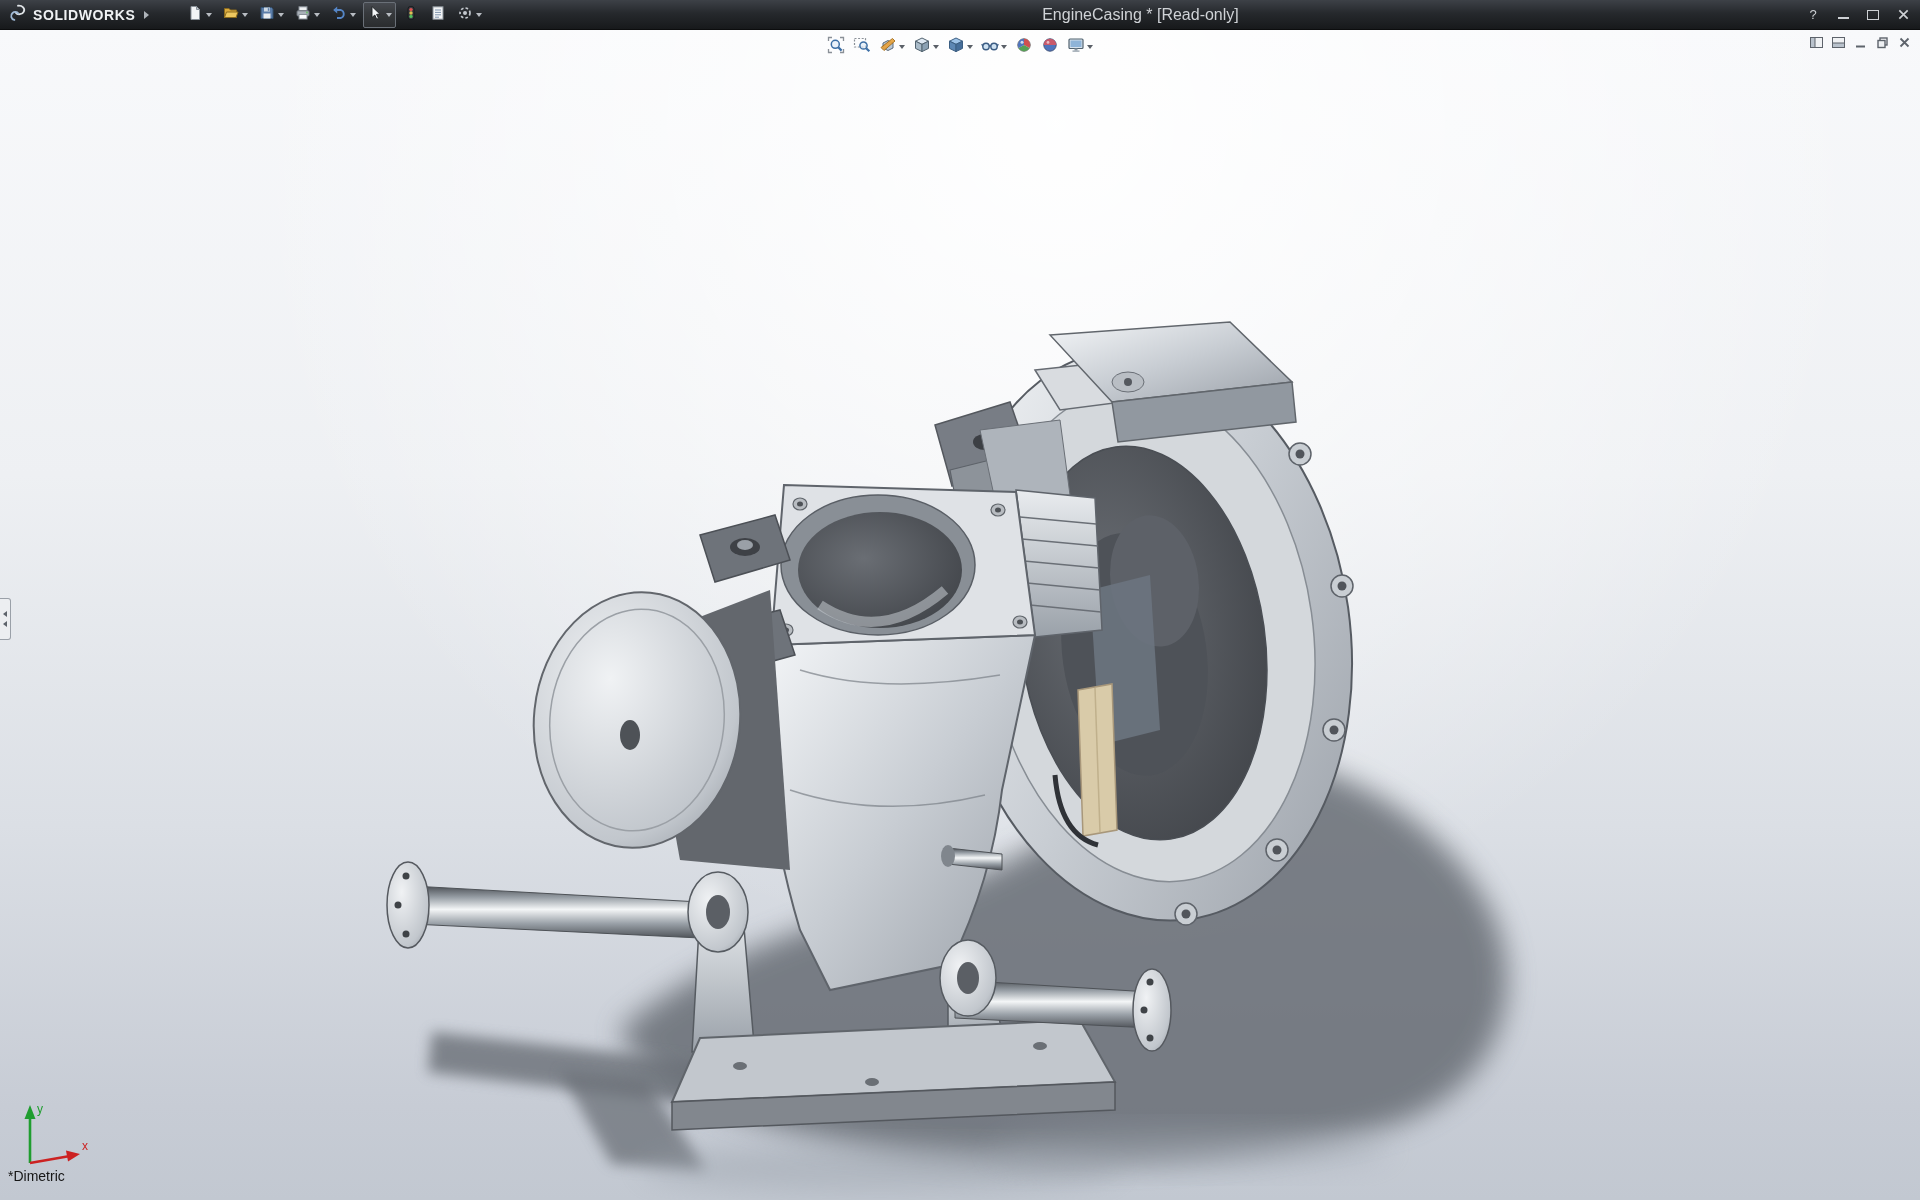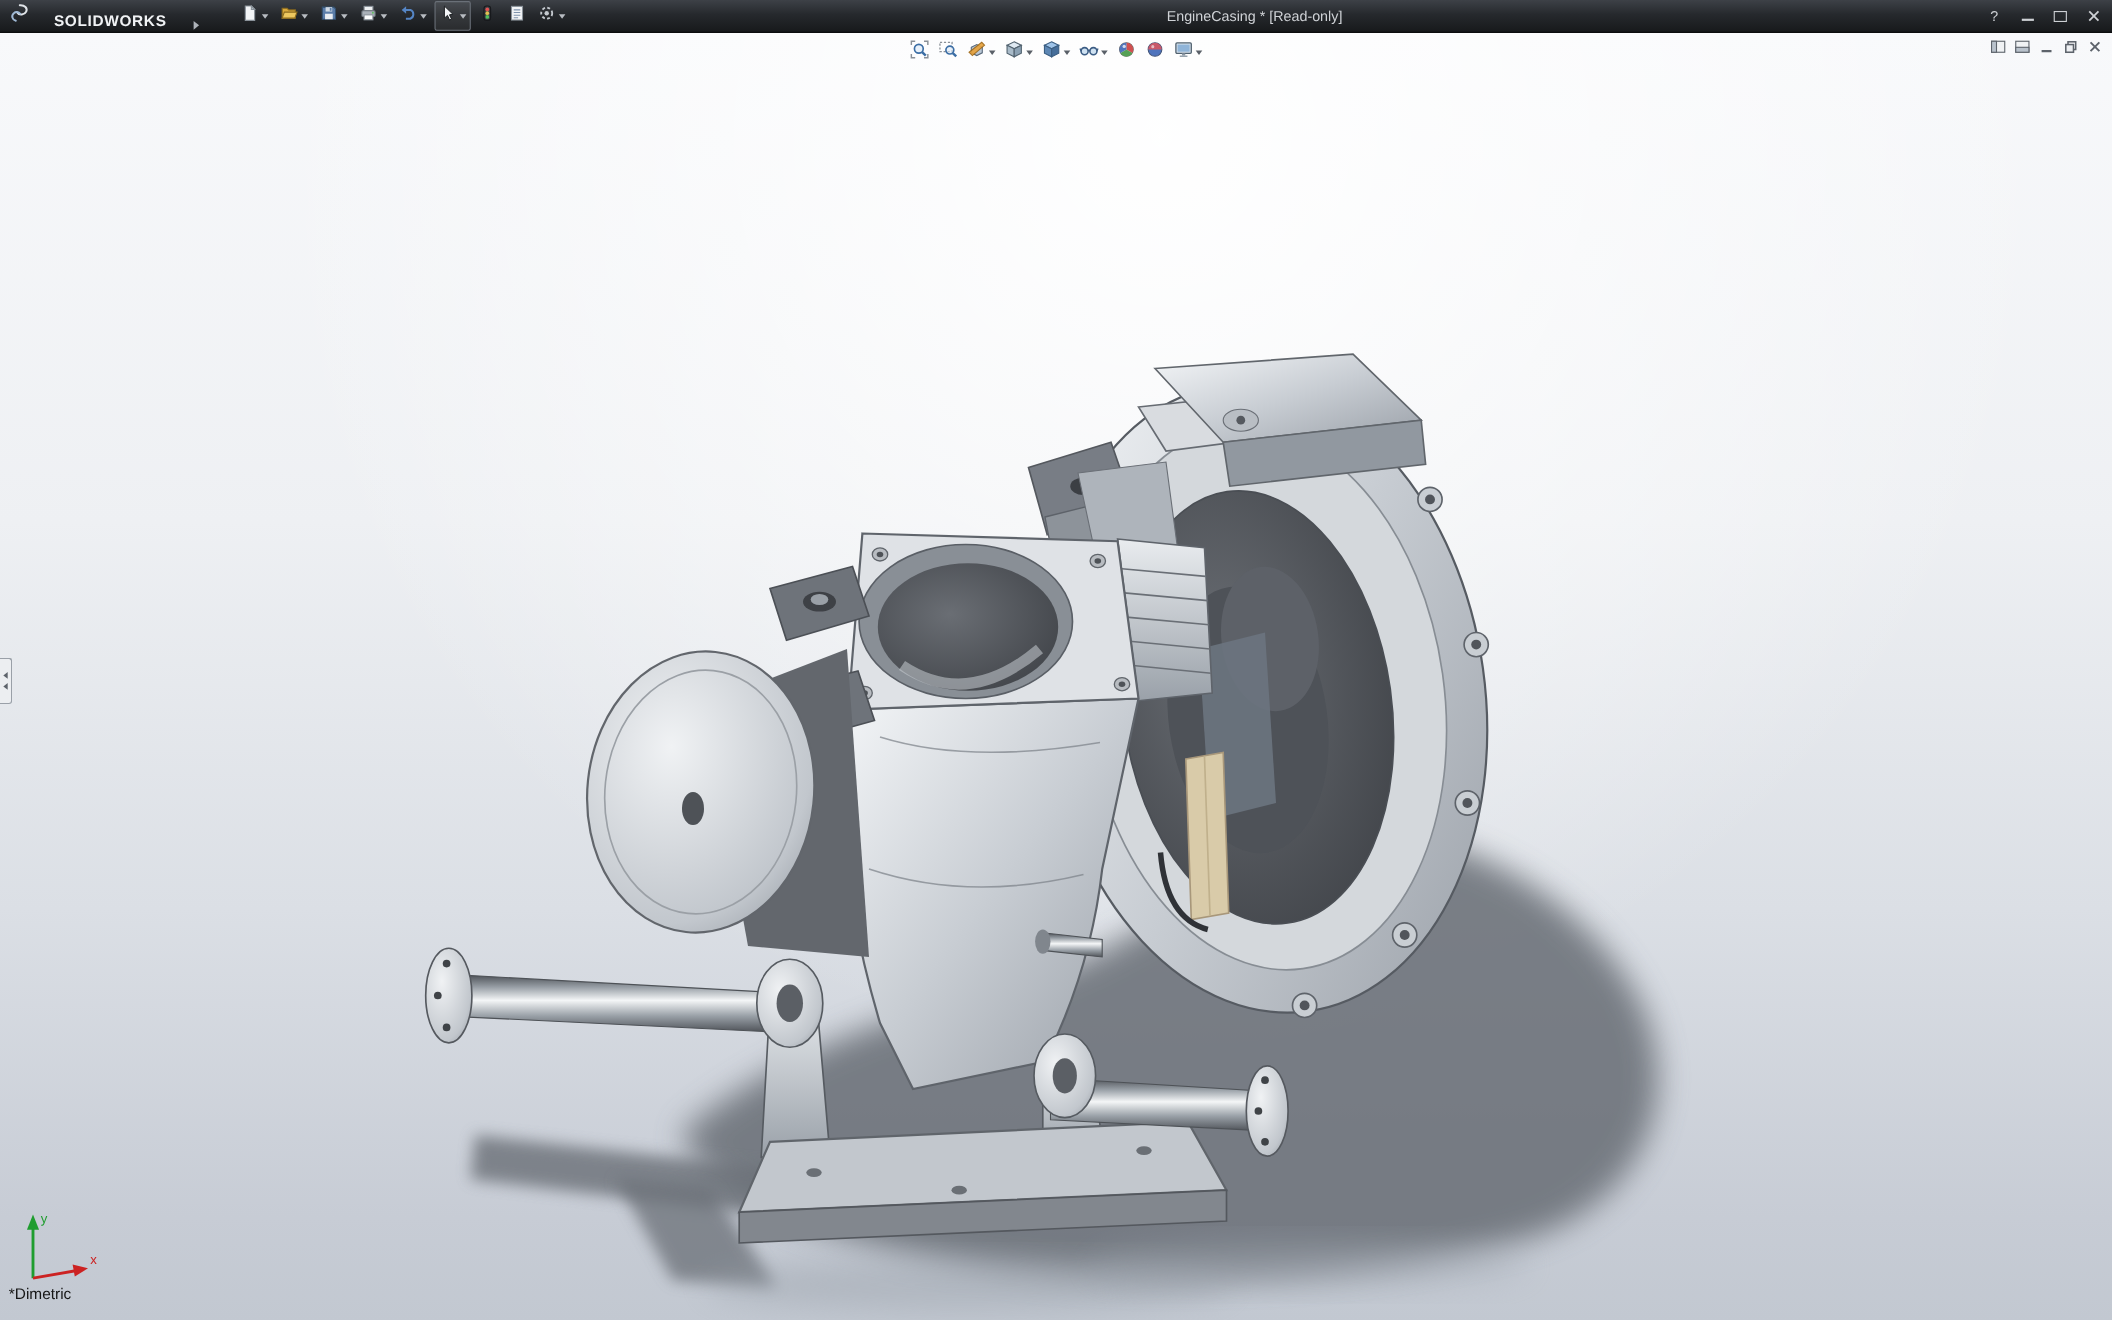--- a/index.html
+++ b/index.html
@@ -11,28 +11,28 @@
   }
   .screen{width:1920px;height:1200px;position:relative;}
 
   
   .titlebar{
     height:30px;width:100%;
     background:linear-gradient(180deg,#3d4147 0%,#26292d 45%,#17191b 100%);
     display:flex;align-items:center;position:relative;color:#d8dadd;
     box-sizing:border-box;border-bottom:1px solid #0c0d0e;
   }
-  .brand{display:flex;align-items:flex-end;gap:21px;padding:0 8px;}
+  .brand{display:flex;align-items:center;gap:5px;padding:0 8px;}
   .brand-text{font-weight:bold;font-size:14px;letter-spacing:.6px;color:#f0f2f4;}
   .menu-expand{width:0;height:0;border-top:4px solid transparent;border-bottom:4px solid transparent;border-left:5px solid #aeb3b9;margin-left:4px;}
   .tb-tools{display:flex;align-items:center;gap:3px;margin-left:26px;}
   .tb-btn{display:flex;align-items:center;padding:2px 3px;border-radius:2px;border:1px solid transparent;}
   .tb-btn.pressed{border:1px solid #6a7078;background:rgba(255,255,255,.08);}
   .dd{width:0;height:0;border-left:3.5px solid transparent;border-right:3.5px solid transparent;border-top:4px solid #b8bcc2;margin-left:3px;}
-  .tb-title{position:absolute;left:59.4%;transform:translateX(-50%);font-size:13px;color:#cfd2d6;white-space:nowrap;}
+  .tb-title{position:absolute;left:59.4%;transform:translateX(-50%);font-size:16px;color:#cfd2d6;white-space:nowrap;}
   .win-controls{position:absolute;right:8px;top:0;height:100%;display:flex;align-items:center;gap:12px;}
   .wc{display:flex;align-items:center;justify-content:center;color:#cdd0d4;font-size:13px;width:18px;height:18px;}
   .wc-min{width:11px;height:0;border-bottom:2px solid #cdd0d4;margin-top:7px;}
   .wc-max{width:10px;height:8px;border:1.6px solid #cdd0d4;}
   .wc-close{font-size:16px;line-height:1;color:#cdd0d4;}
 
   
   .viewport{
     position:relative;width:1920px;height:1170px;overflow:hidden;
     background:

